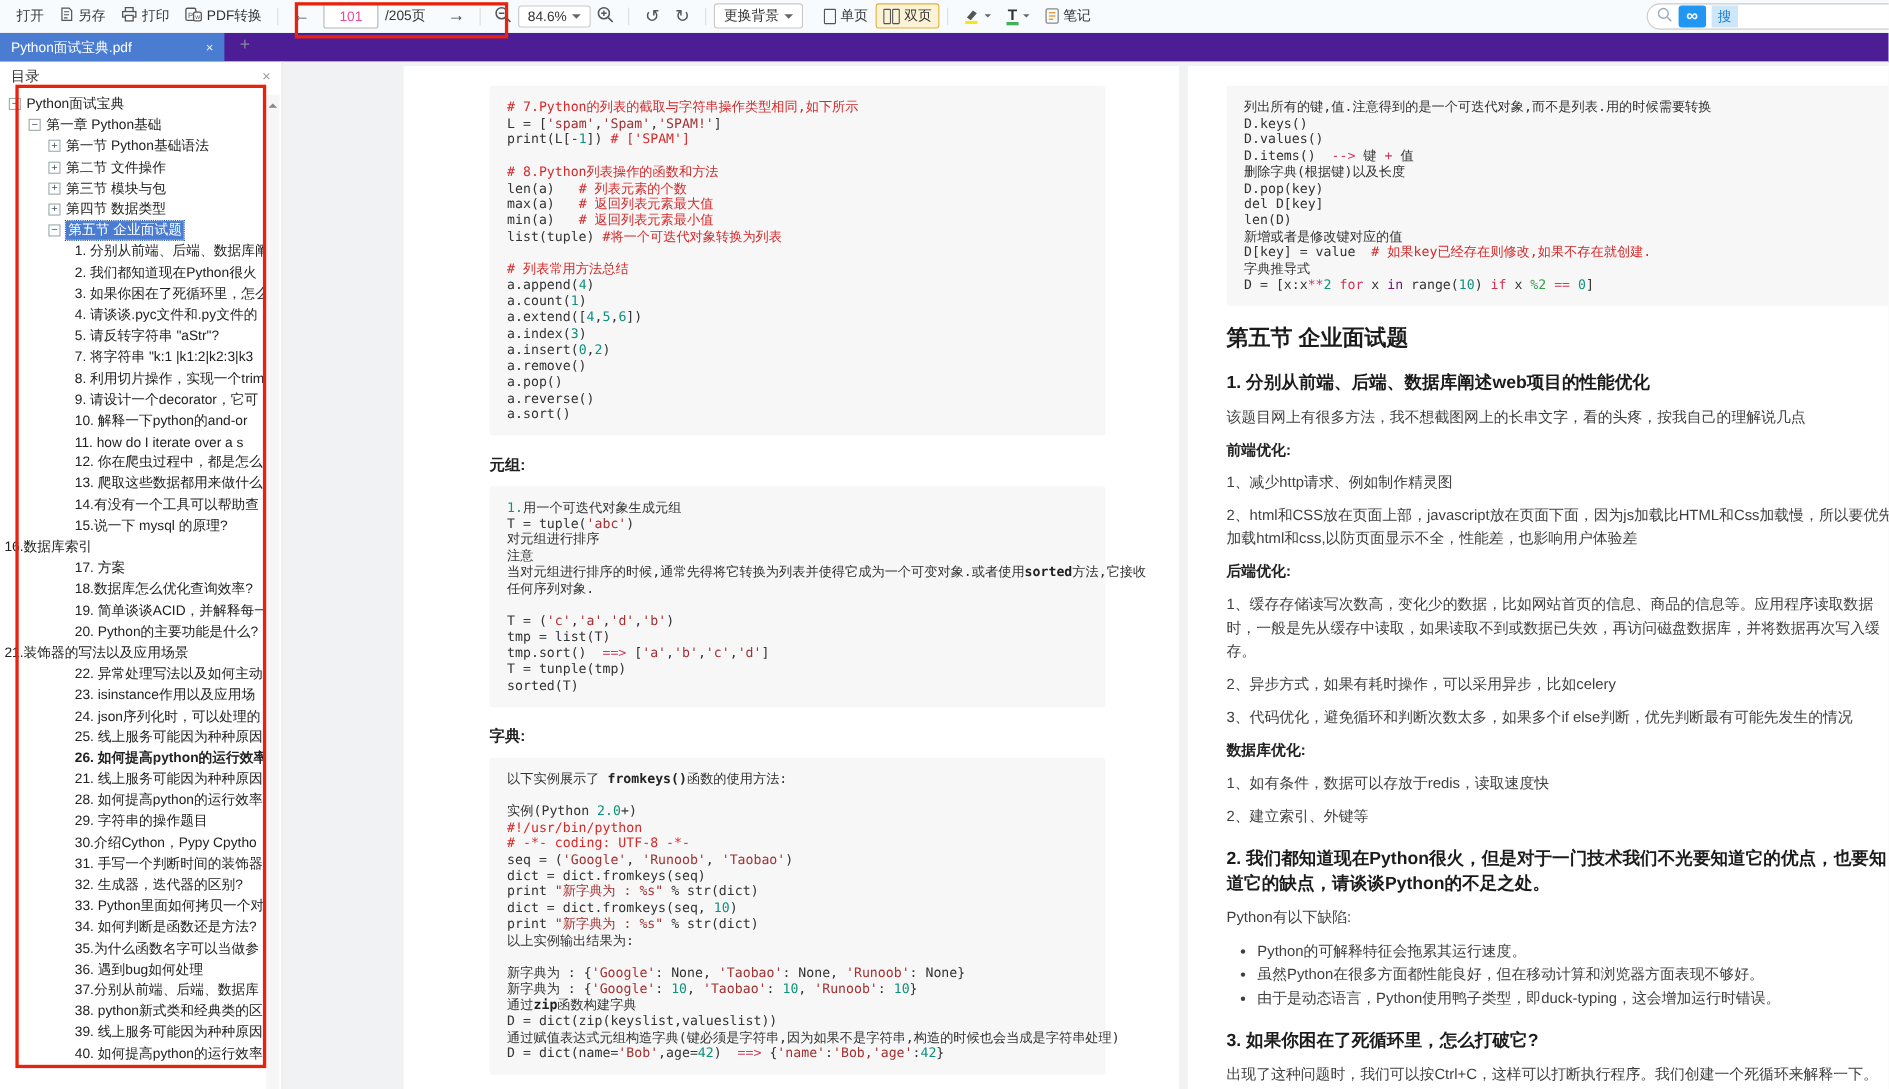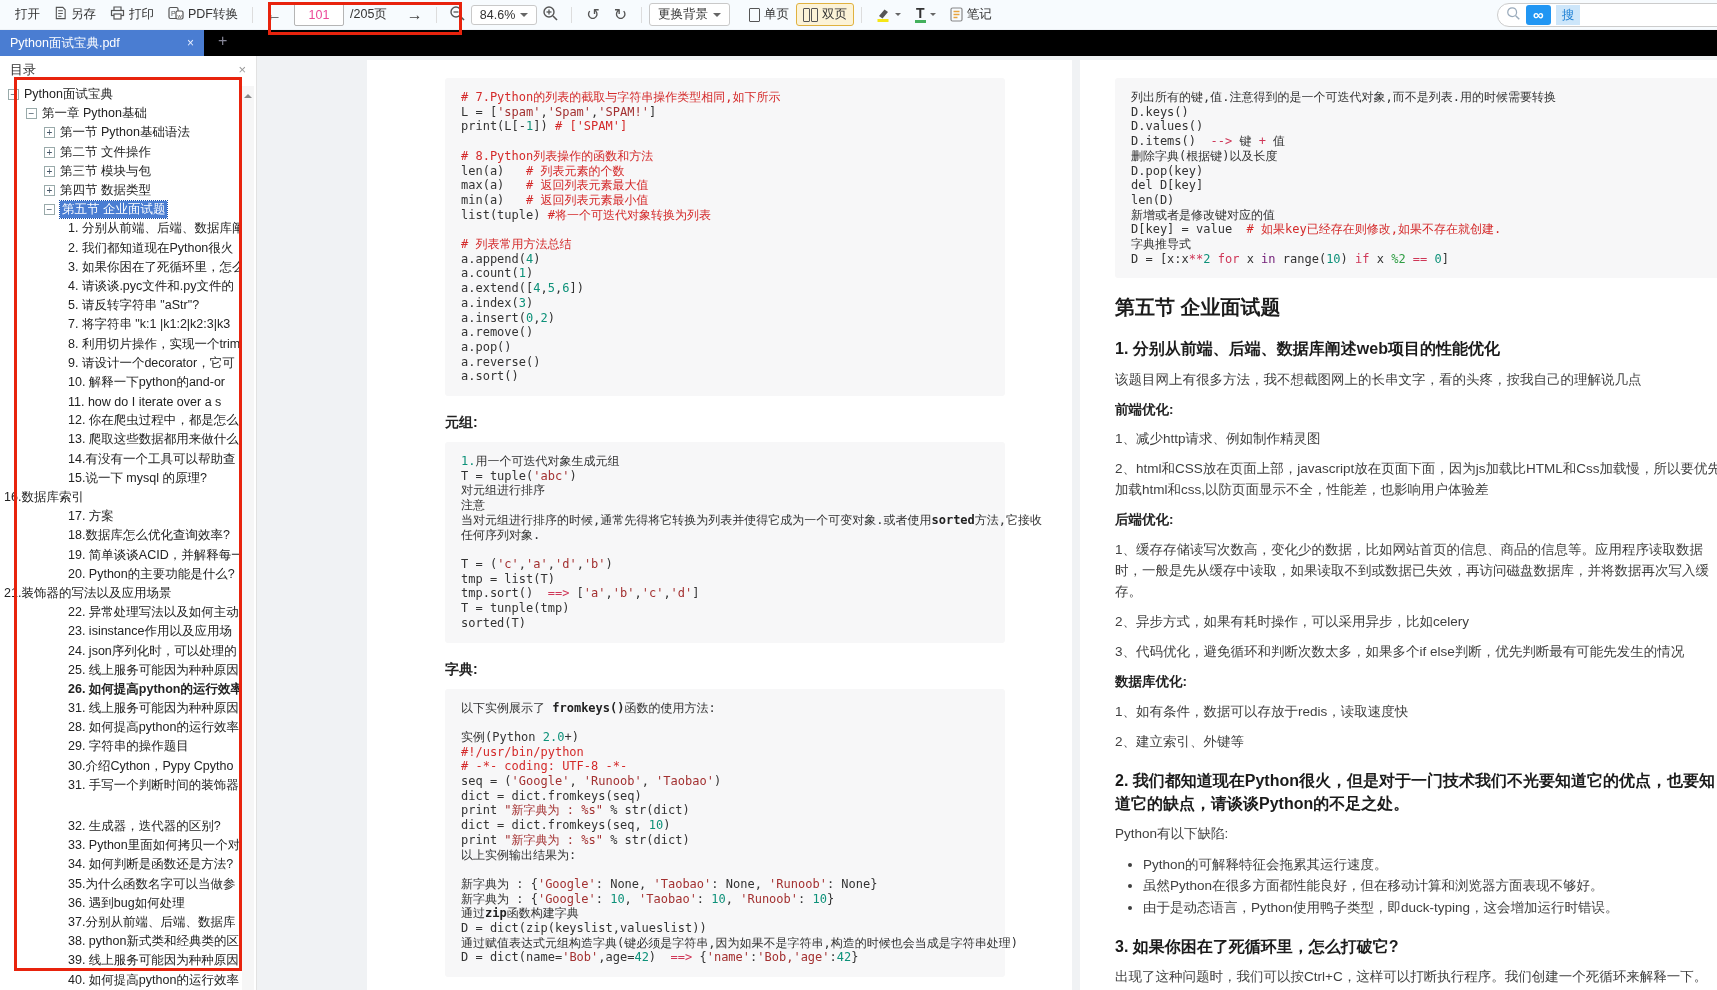--- a/index.html
+++ b/index.html
@@ -24,21 +24,21 @@
   .pm-ico2{display:flex;gap:1px;}
   .pm-ico2 i{display:block;width:5px;height:12px;border:1.2px solid #555;border-radius:1px;}
   .hl-ico svg,.note-ico svg{display:block;}
   .t-ico{font-weight:bold;font-size:14px;border-bottom:3px solid #43b05c;line-height:13px;padding:0 1px;}
   #searchbox{position:absolute;right:-60px;top:3px;width:280px;height:24px;border:1px solid #ccc;
     border-radius:12px;background:#fff;display:flex;align-items:center;padding-left:8px;box-sizing:border-box;gap:5px;}
   .inf-box{background:#2196f3;color:#fff;font-weight:bold;font-size:15px;border-radius:3px;
     padding:0 7px;height:20px;line-height:20px;}
   .search-partial{background:#cde6fa;color:#1b7fd4;height:20px;line-height:20px;padding:0 6px;font-size:12.5px;}
   
-  #tabbar{position:absolute;left:0;top:30px;width:100%;height:26px;background:#000000;border-bottom:1px solid #e6eaef;}
+  #tabbar{position:absolute;left:0;top:30px;width:100%;height:26px;background:#4c1d95;border-bottom:1px solid #e6eaef;}
   #tab-active{position:absolute;left:0;top:0;width:204px;height:26px;background:#4a7dd2;color:#fff;
     font-size:12.5px;display:flex;align-items:center;padding:0 10px;box-sizing:border-box;}
   #tab-active .tab-close{margin-left:auto;font-size:12px;color:#e8efff;}
   #tab-new{position:absolute;left:218px;top:2px;font-size:16px;color:#889;}
   
   #sidebar{position:absolute;left:0;top:56px;width:257px;bottom:0;background:#fff;
     border-right:1px solid #e2e2e2;box-sizing:border-box;overflow:hidden;}
   #sb-head{height:27px;display:flex;align-items:center;padding:0 10px;font-size:13px;color:#333;}
   #sb-close{margin-left:auto;color:#999;font-size:13px;}
   #toc{position:absolute;left:0;top:29px;right:14px;bottom:0;overflow:hidden;font-size:12.5px;color:#222;}
@@ -314,39 +314,39 @@
       <div class="toc-row" style="padding-left: 64px;">
         <span class="tg-sp"></span>
         <span class="lbl">25. 线上服务可能因为种种原因</span>
       </div>
       <div class="toc-row" style="padding-left: 64px; font-weight: bold;">
         <span class="tg-sp"></span>
         <span class="lbl">26. 如何提高python的运行效率</span>
       </div>
       <div class="toc-row" style="padding-left: 64px;">
         <span class="tg-sp"></span>
-        <span class="lbl">31. 线上服务可能因为种种原因</span>
+        <span class="lbl">21. 线上服务可能因为种种原因</span>
       </div>
       <div class="toc-row" style="padding-left: 64px;">
         <span class="tg-sp"></span>
         <span class="lbl">28. 如何提高python的运行效率</span>
       </div>
       <div class="toc-row" style="padding-left: 64px;">
         <span class="tg-sp"></span>
         <span class="lbl">29. 字符串的操作题目</span>
       </div>
       <div class="toc-row" style="padding-left: 64px;">
         <span class="tg-sp"></span>
         <span class="lbl">30.介绍Cython，Pypy Cpytho</span>
       </div>
       <div class="toc-row" style="padding-left: 64px;">
         <span class="tg-sp"></span>
         <span class="lbl">31. 手写一个判断时间的装饰器</span>
       </div>
-      <div class="toc-row" style="padding-left: 64px; margin-top: 22px;">
+      <div class="toc-row" style="padding-left: 64px;">
         <span class="tg-sp"></span>
         <span class="lbl">32. 生成器，迭代器的区别?</span>
       </div>
       <div class="toc-row" style="padding-left: 64px;">
         <span class="tg-sp"></span>
         <span class="lbl">33. Python里面如何拷贝一个对</span>
       </div>
       <div class="toc-row" style="padding-left: 64px;">
         <span class="tg-sp"></span>
         <span class="lbl">34. 如何判断是函数还是方法?</span>

